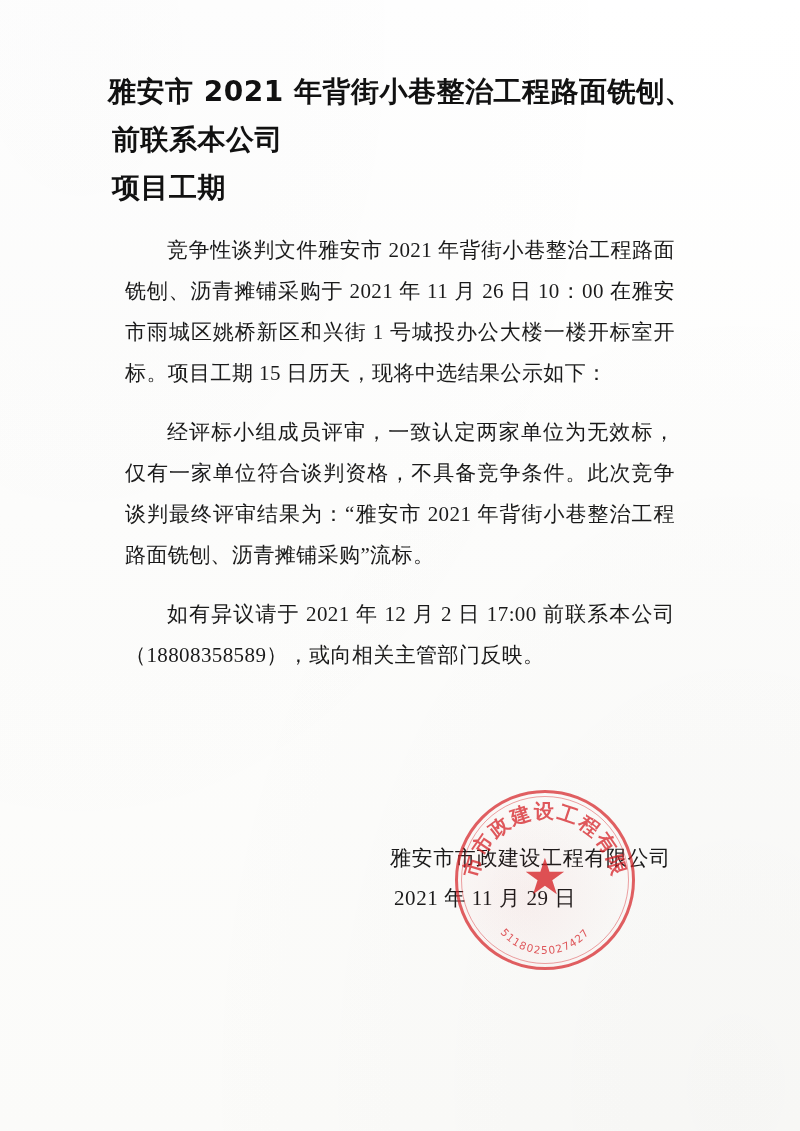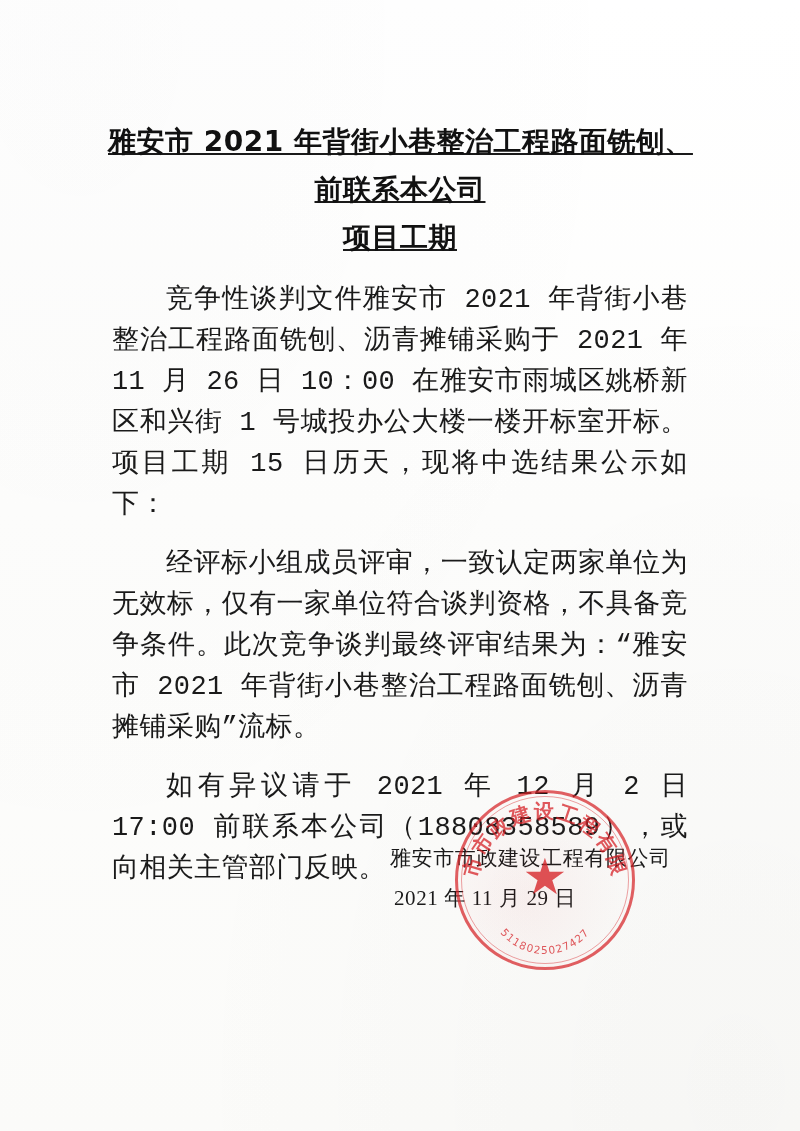--- a/index.html
+++ b/index.html
@@ -34,53 +34,51 @@
     pointer-events: none;
   }
   .doc-body {
     position: absolute;
     left: 112px;
     top: 0;
     width: 576px;
     height: 1131px;
   }
   .title-block {
-    margin-top: 118px;
-    text-align: center;
-    text-decoration: underline;
+    margin-top: 68px;
+    text-align: left;
   }
   .title-line {
     font-family: "DejaVu Sans", "Liberation Sans", sans-serif;
     font-weight: bold;
     font-size: 28px;
     line-height: 48px;
     letter-spacing: 0.5px;
     color: #111111;
     white-space: nowrap;
   }
   .title-line.l1 {
     margin-left: -4px;
   }
   .salutation {
     margin-top: 58px;
     font-size: 21px;
     line-height: 34px;
     letter-spacing: 0.6px;
   }
   p.para {
-    margin: 0;
+    margin: 13px;
     padding: 0;
     margin-top: 18px;
-    font-size: 27px;
+    font-size: 21px;
     line-height: 41px;
     letter-spacing: 0.4px;
     text-align: justify;
     text-justify: inter-ideograph;
     text-indent: 2em;
-    font-family: Liberation Mono, monospace;
   }
   p.para.tight {
     margin-top: 14px;
   }
   .sign-block {
     position: absolute;
     right: 8px;
     top: 838px;
     text-align: left;
     width: 290px;

